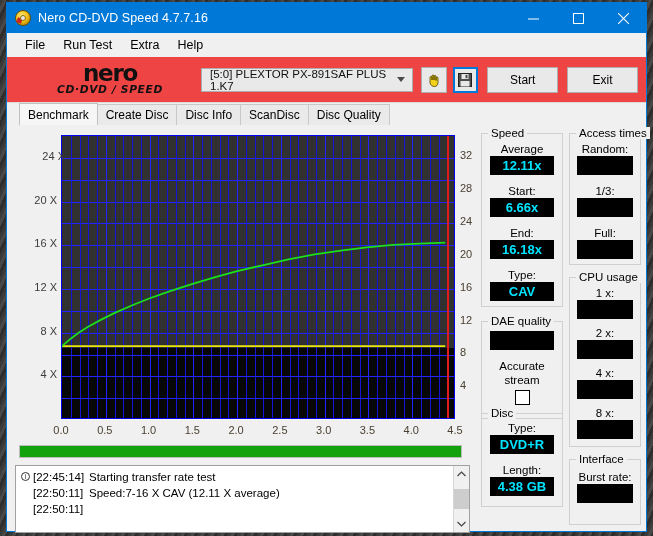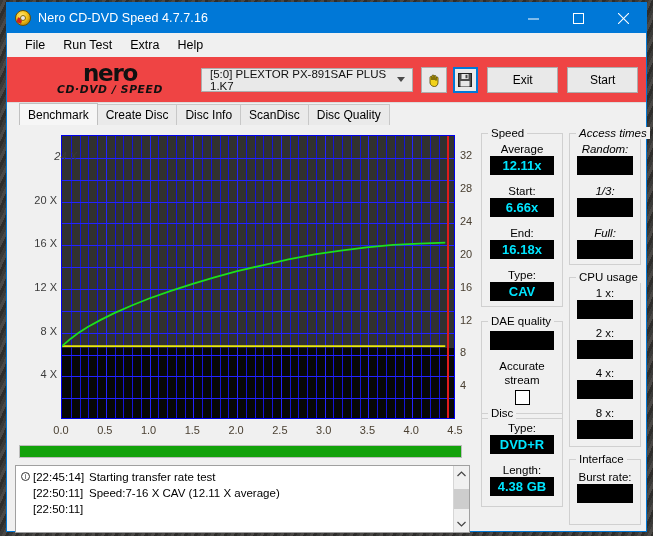--- a/index.html
+++ b/index.html
@@ -239,22 +239,22 @@
 
     <div class="tb-btn" id="btn-save">
       <svg width="14" height="14" viewBox="0 0 14 14">
         <rect x="0.5" y="0.5" width="13" height="13" fill="#4d4d4d" stroke="#222" stroke-width="1"></rect>
         <rect x="3.5" y="1" width="7" height="5" fill="#e8e8e8"></rect>
         <rect x="7.5" y="1.8" width="2" height="3.4" fill="#4d4d4d"></rect>
         <rect x="2.5" y="8" width="9" height="5.5" fill="#e8e8e8"></rect>
       </svg>
     </div>
 
+    <div class="tb-btn" id="btn-start">Start</div>
     <div class="tb-btn" id="btn-exit">Exit</div>
-    <div class="tb-btn" id="btn-start">Start</div>
   </div>
 
   <div id="tabs">
     <div class="tab active">Benchmark</div>
     <div class="tab">Create Disc</div>
     <div class="tab">Disc Info</div>
     <div class="tab">ScanDisc</div>
     <div class="tab">Disc Quality</div>
   </div>
 
@@ -327,21 +327,21 @@
           <polyline id="series-curve" fill="none" stroke-width="1.8" points="0.00,211.25 8.76,203.72 17.51,197.16 26.27,191.70 39.40,184.60 52.53,178.05 70.04,170.40 87.56,163.30 109.44,155.65 131.33,148.55 153.22,142.00 175.11,135.99 201.38,129.98 227.64,123.98 253.91,119.06 280.18,115.24 306.44,111.96 332.71,109.45 358.98,108.14 385.24,107.26" stroke="#1ce01c"></polyline>
         </svg>
         <div class="redline" id="markerline" style="left: 385.2px; background: rgb(224, 27, 27);"></div>
       </div>
       <div id="ylabs-left">
           <div class="ylab" style="top: 241.3px; right: 419px;">4 X</div>
           <div class="ylab" style="top: 197.6px; right: 419px;">8 X</div>
           <div class="ylab" style="top: 153.9px; right: 419px;">12 X</div>
           <div class="ylab" style="top: 110.2px; right: 419px;">16 X</div>
           <div class="ylab" style="top: 66.5px; right: 419px;">20 X</div>
-          <div class="ylab" style="top: 22.8px; right: 399px; font-style: italic;">24 X</div>
+          <div class="ylab" style="top: 22.8px; right: 411px;">24 X</div>
         </div>
       <div id="ylabs-right">
           <div class="ylab-r" style="top: 252.2px; left: 447px;">4</div>
           <div class="ylab-r" style="top: 219.3px; left: 447px;">8</div>
           <div class="ylab-r" style="top: 186.5px; left: 447px;">12</div>
           <div class="ylab-r" style="top: 153.7px; left: 447px;">16</div>
           <div class="ylab-r" style="top: 120.8px; left: 447px;">20</div>
           <div class="ylab-r" style="top: 88px; left: 447px;">24</div>
           <div class="ylab-r" style="top: 55.2px; left: 447px;">28</div>
           <div class="ylab-r" style="top: 22.3px; left: 447px;">32</div>
@@ -425,21 +425,21 @@
     <div class="group" style="left:474px;top:288px;width:82px;height:94px;">
       <span class="legend">Disc</span>
       <div style="padding:7px 8px 0 8px;">
         <div class="fld-label">Type:</div>
         <div class="fld-val">DVD+R</div>
         <div class="fld-label" style="margin-top:9px;">Length:</div>
         <div class="fld-val">4.38 GB</div>
       </div>
     </div>
 
-    <div class="group" style="left:562px;top:8px;width:72px;height:132px;font-style:italic;">
+    <div class="group" style="left:562px;top:8px;width:72px;height:132px;">
       <span class="legend">Access times</span>
       <div style="padding:8px 7px 0 7px;">
         <div class="fld-label">Random:</div>
         <div class="fld-blank"></div>
         <div class="fld-label" style="margin-top:9px;">1/3:</div>
         <div class="fld-blank"></div>
         <div class="fld-label" style="margin-top:9px;">Full:</div>
         <div class="fld-blank"></div>
       </div>
     </div>

